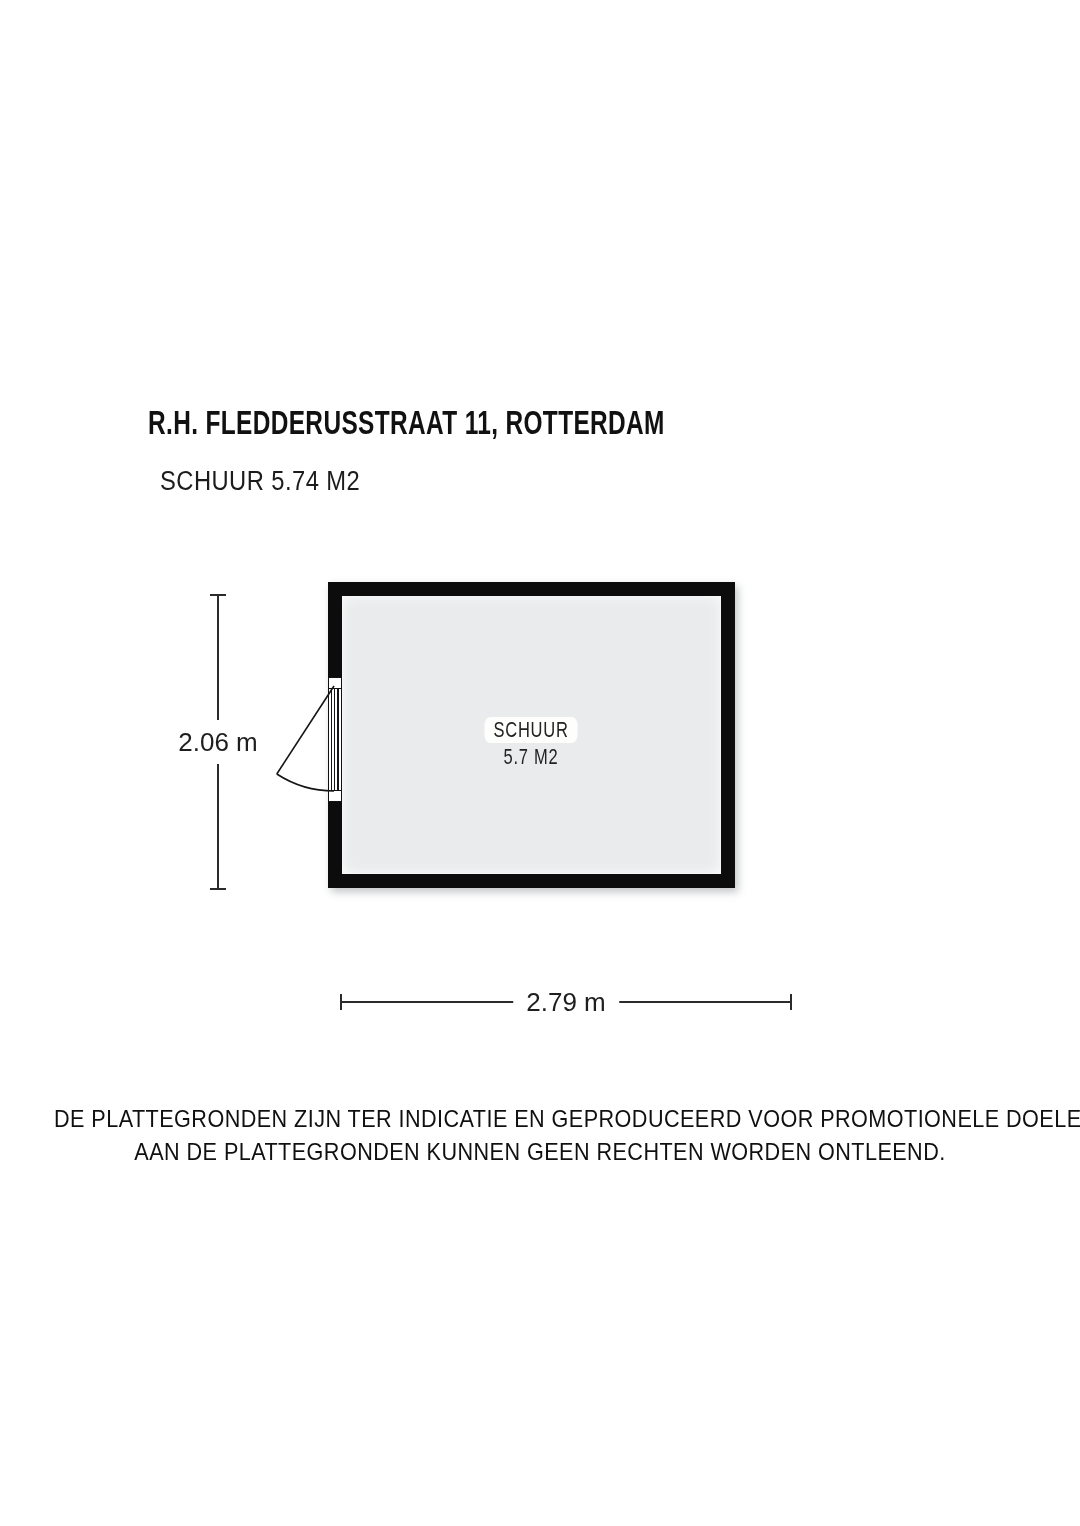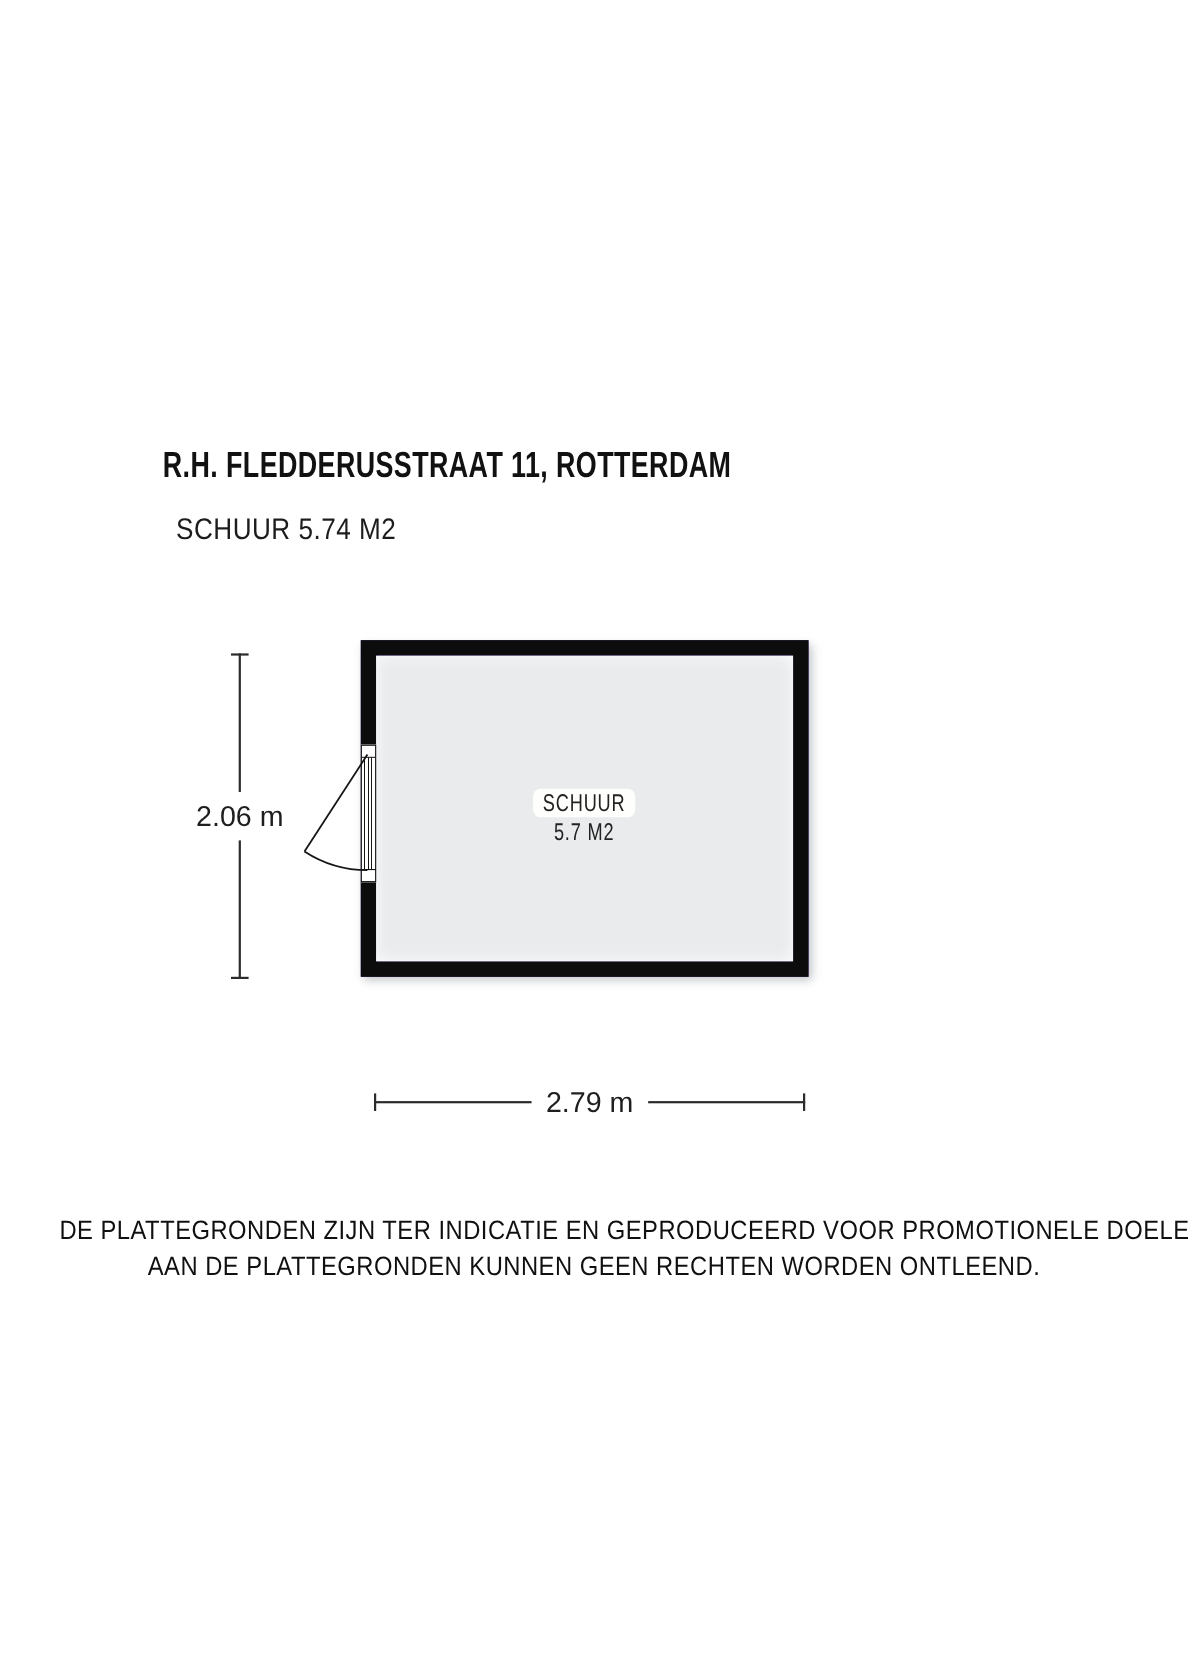--- a/index.html
+++ b/index.html
@@ -44,21 +44,21 @@
 
   
   .plan {
     position: absolute;
     left: 328px;
     top: 557px;
     width: 407px;
     height: 306px;
     box-sizing: border-box;
     border: 14px solid #0c0c0c;
-    background: #4c1d95;
+    background: #e5e5e5;
     box-shadow: 3px 4px 8px rgba(120,126,132,0.45);
   }
   .floor {
     position: absolute;
     left: 0; top: 0; right: 0; bottom: 0;
     background: #e9ebec;
     box-shadow: inset 0 0 14px rgba(255,255,255,0.9), inset 0 0 2px rgba(255,255,255,0.8);
     display: flex;
     align-items: center;
     justify-content: center;
@@ -145,21 +145,21 @@
     width: 16px;
     height: 2px;
     background: #2b2b2b;
   }
   .dim-v .cap.top { top: 0; }
   .dim-v .cap.bottom { bottom: 0; }
 
   .dim-h {
     left: 340px;
     top: 969px;
-    width: 392px;
+    width: 452px;
     height: 16px;
   }
   .dim-h .line {
     position: absolute;
     top: 7px; left: 0; right: 0;
     height: 2px;
     background: #2b2b2b;
   }
   .dim-h .cap {
     position: absolute;

